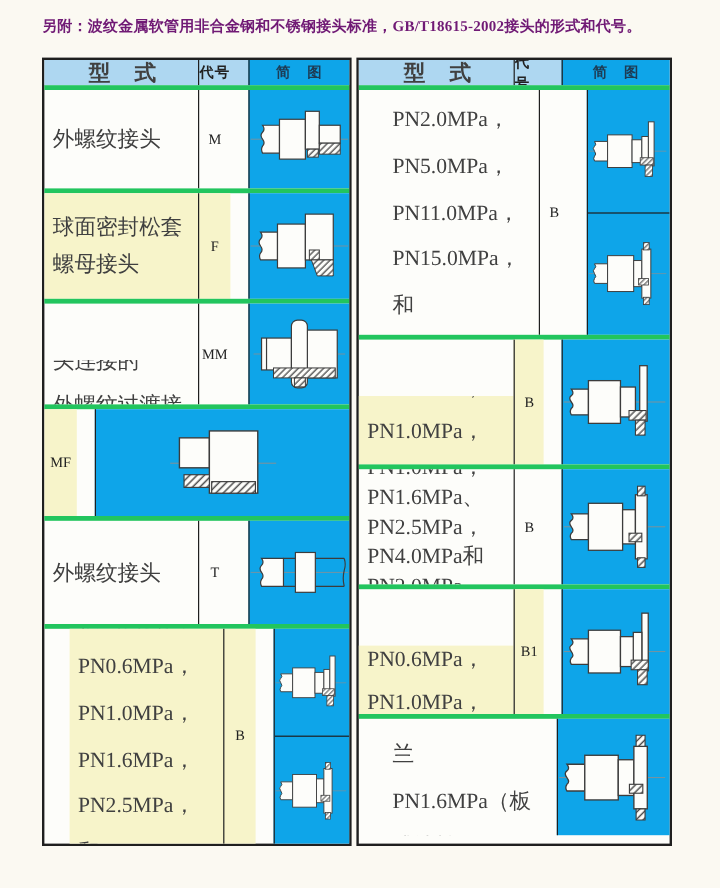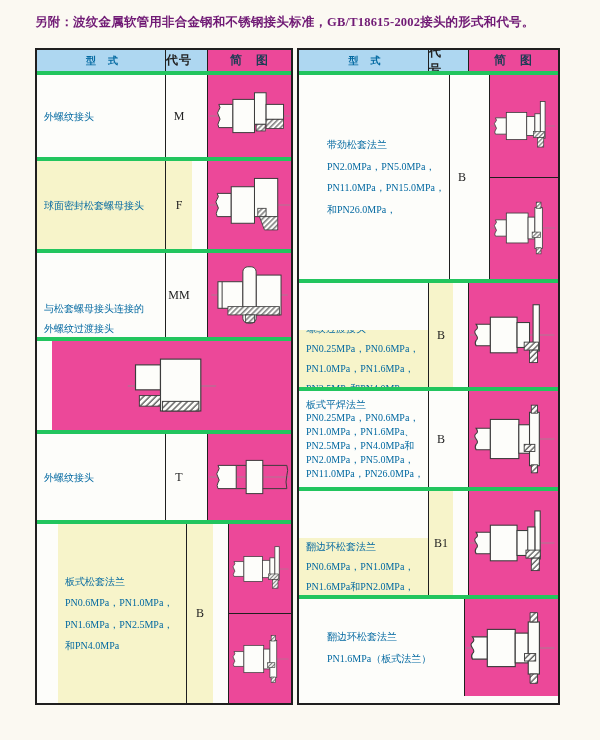--- a/index.html
+++ b/index.html
@@ -32,31 +32,31 @@
   .half.right .cell.type{width:129px;}
   .half.right .cell.code{width:25px;}
   .half.right .cell.diag{flex:1;}
   .hdr{height:21px;background:#aed7f1;}
   .hdr .cell{
     display:flex;align-items:center;justify-content:center;
     font-size:12px;font-weight:bold;color:#1d3c55;letter-spacing:1px;
   }
   .cell.type{
     display:flex;align-items:center;padding:2px 4px 2px 7px;
-    font-size:10px;white-space:pre-line;color:#0369a1;
+    font-size:18px;white-space:pre-line;color:#404040;
   }
   .lh-md .cell.type{line-height:2.0;margin-top:47px;}
   .lh-lg .cell.type{line-height:2.15;margin-left:21px;}
   .lh-sm .cell.type{line-height:1.38;}
   .lh-1  .cell.type{line-height:1.7;}
   .cell.code{
     display:flex;align-items:center;justify-content:center;
     font-size:12px;color:#222;
   }
-  .cell.diag{display:flex;align-items:center;justify-content:center;background:#ec4899;margin-left:15px;}
+  .cell.diag{display:flex;align-items:center;justify-content:center;background:#0ea5e9;margin-left:15px;}
   .cell.diag.split{flex-direction:column;padding:0;}
   .subdiag{flex:1;width:100%;display:flex;align-items:center;justify-content:center;box-sizing:border-box;}
   .subdiag + .subdiag{border-top:1px solid #1f1f1f;}
   .yellow .cell.type,.yellow .cell.code{background:#f7f4ca;}
   
   svg.fig{display:block;}
   .box{fill:#fdfdfa;stroke:#3c3c3c;stroke-width:1.2;}
   .ln{fill:#fdfdfa;stroke:#3c3c3c;stroke-width:1.2;}
   .st{fill:none;stroke:#3c3c3c;stroke-width:1.2;}
   .cl{stroke:#8f8f8f;stroke-width:0.8;}
@@ -128,20 +128,21 @@
           <line x1="17" y1="24" x2="17" y2="56" class="st"></line>
           <rect x="58" y="16" width="30" height="48" class="box"></rect>
           <rect x="42" y="6" width="16" height="68" rx="6" class="box"></rect>
           <rect x="24" y="54" width="62" height="10" class="ht"></rect>
           <rect x="45" y="64" width="11" height="9" class="ht"></rect>
         </svg>
       </div>
     </div>
 
     <div class="row lh-md yellow" style="height:93px">
+      <div class="cell code">MF</div>
       <div class="cell diag">
         <svg class="fig" width="96" height="78" viewBox="0 0 100 80">
           <line x1="4" y1="40" x2="96" y2="40" class="cl"></line>
           <rect x="12" y="18" width="26" height="26" class="box"></rect>
           <rect x="38" y="12" width="42" height="54" class="box"></rect>
           <rect x="16" y="50" width="22" height="11" class="ht"></rect>
           <rect x="40" y="56" width="38" height="10" class="ht"></rect>
         </svg>
       </div>
     </div>

